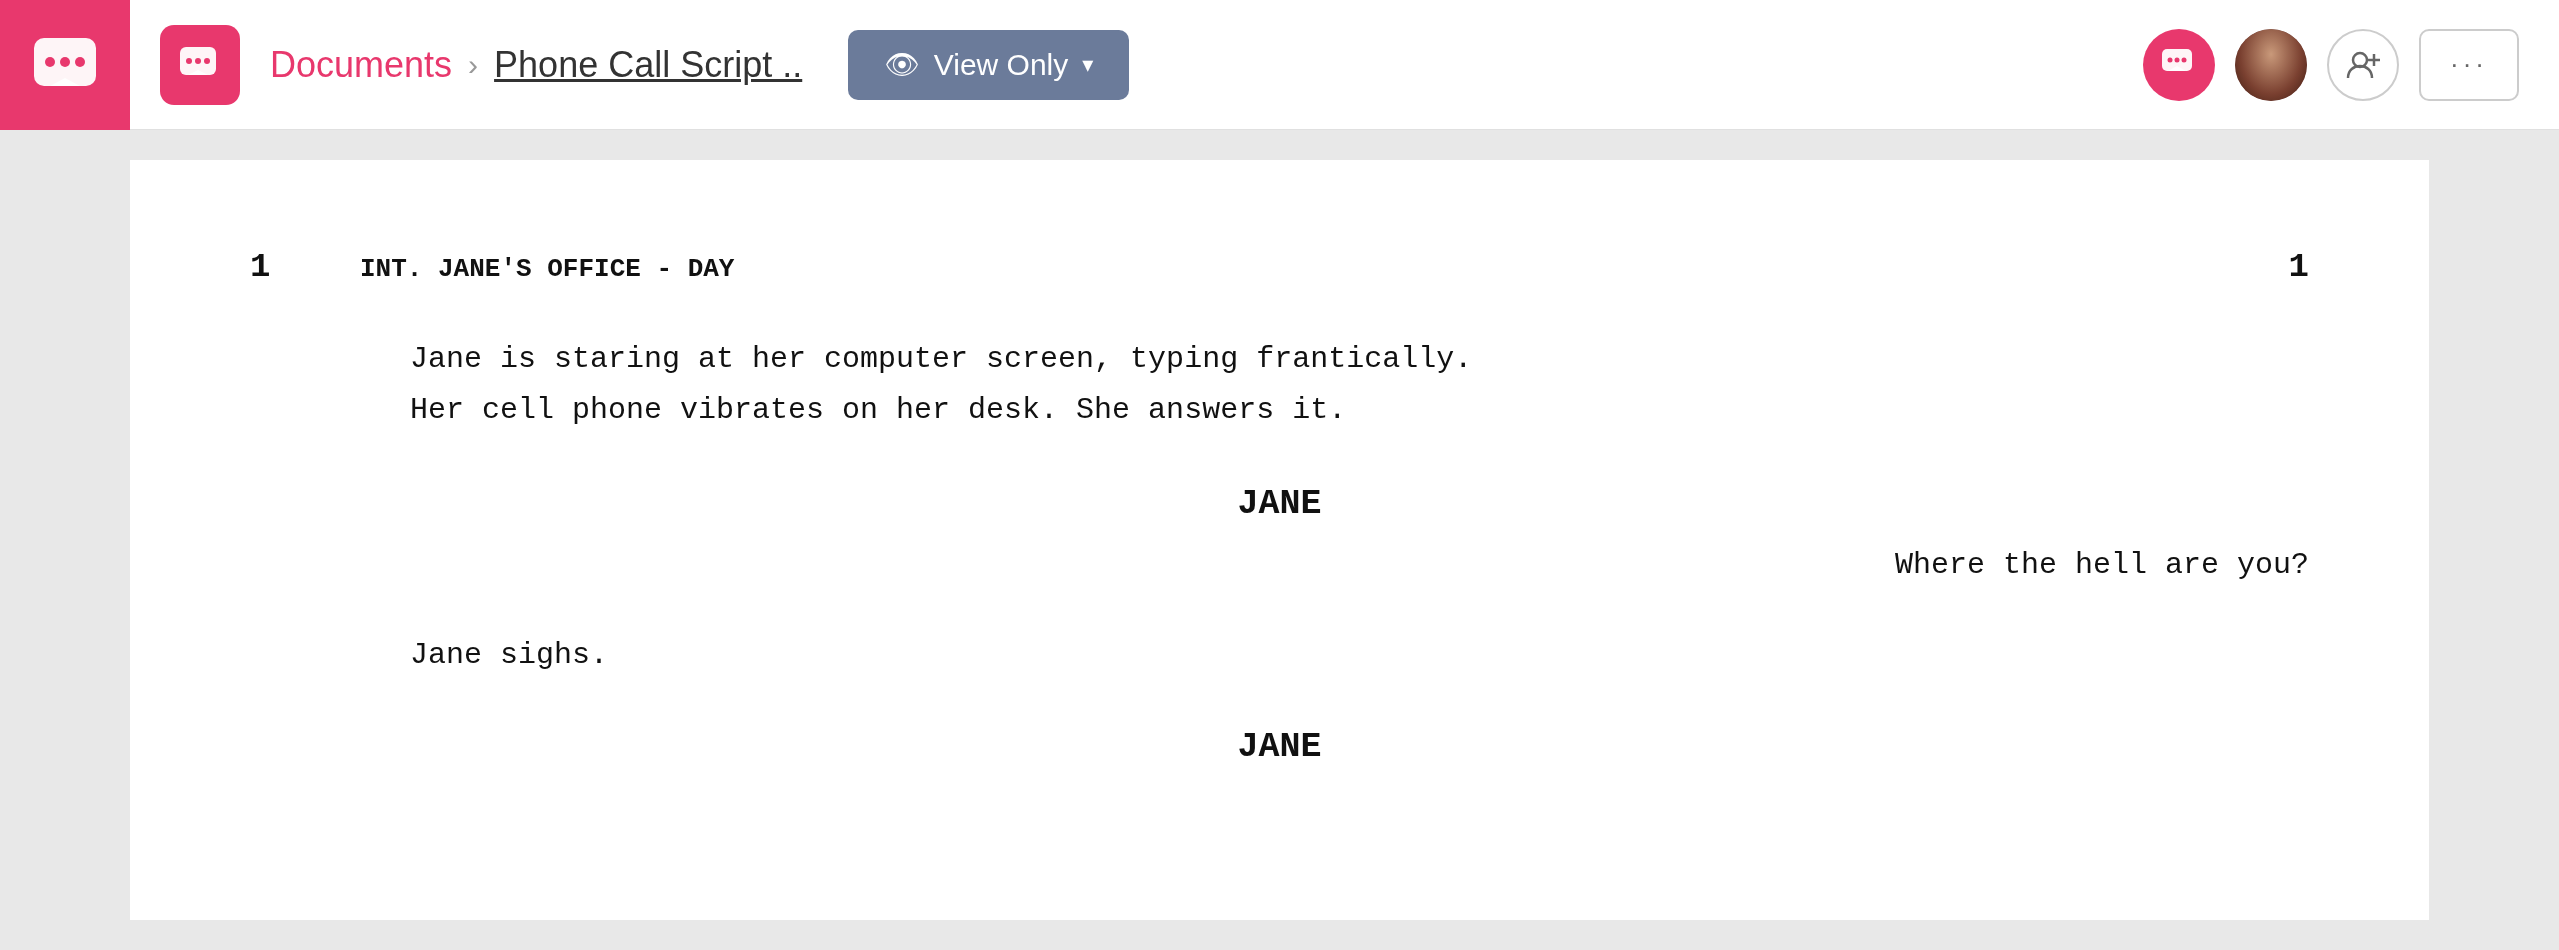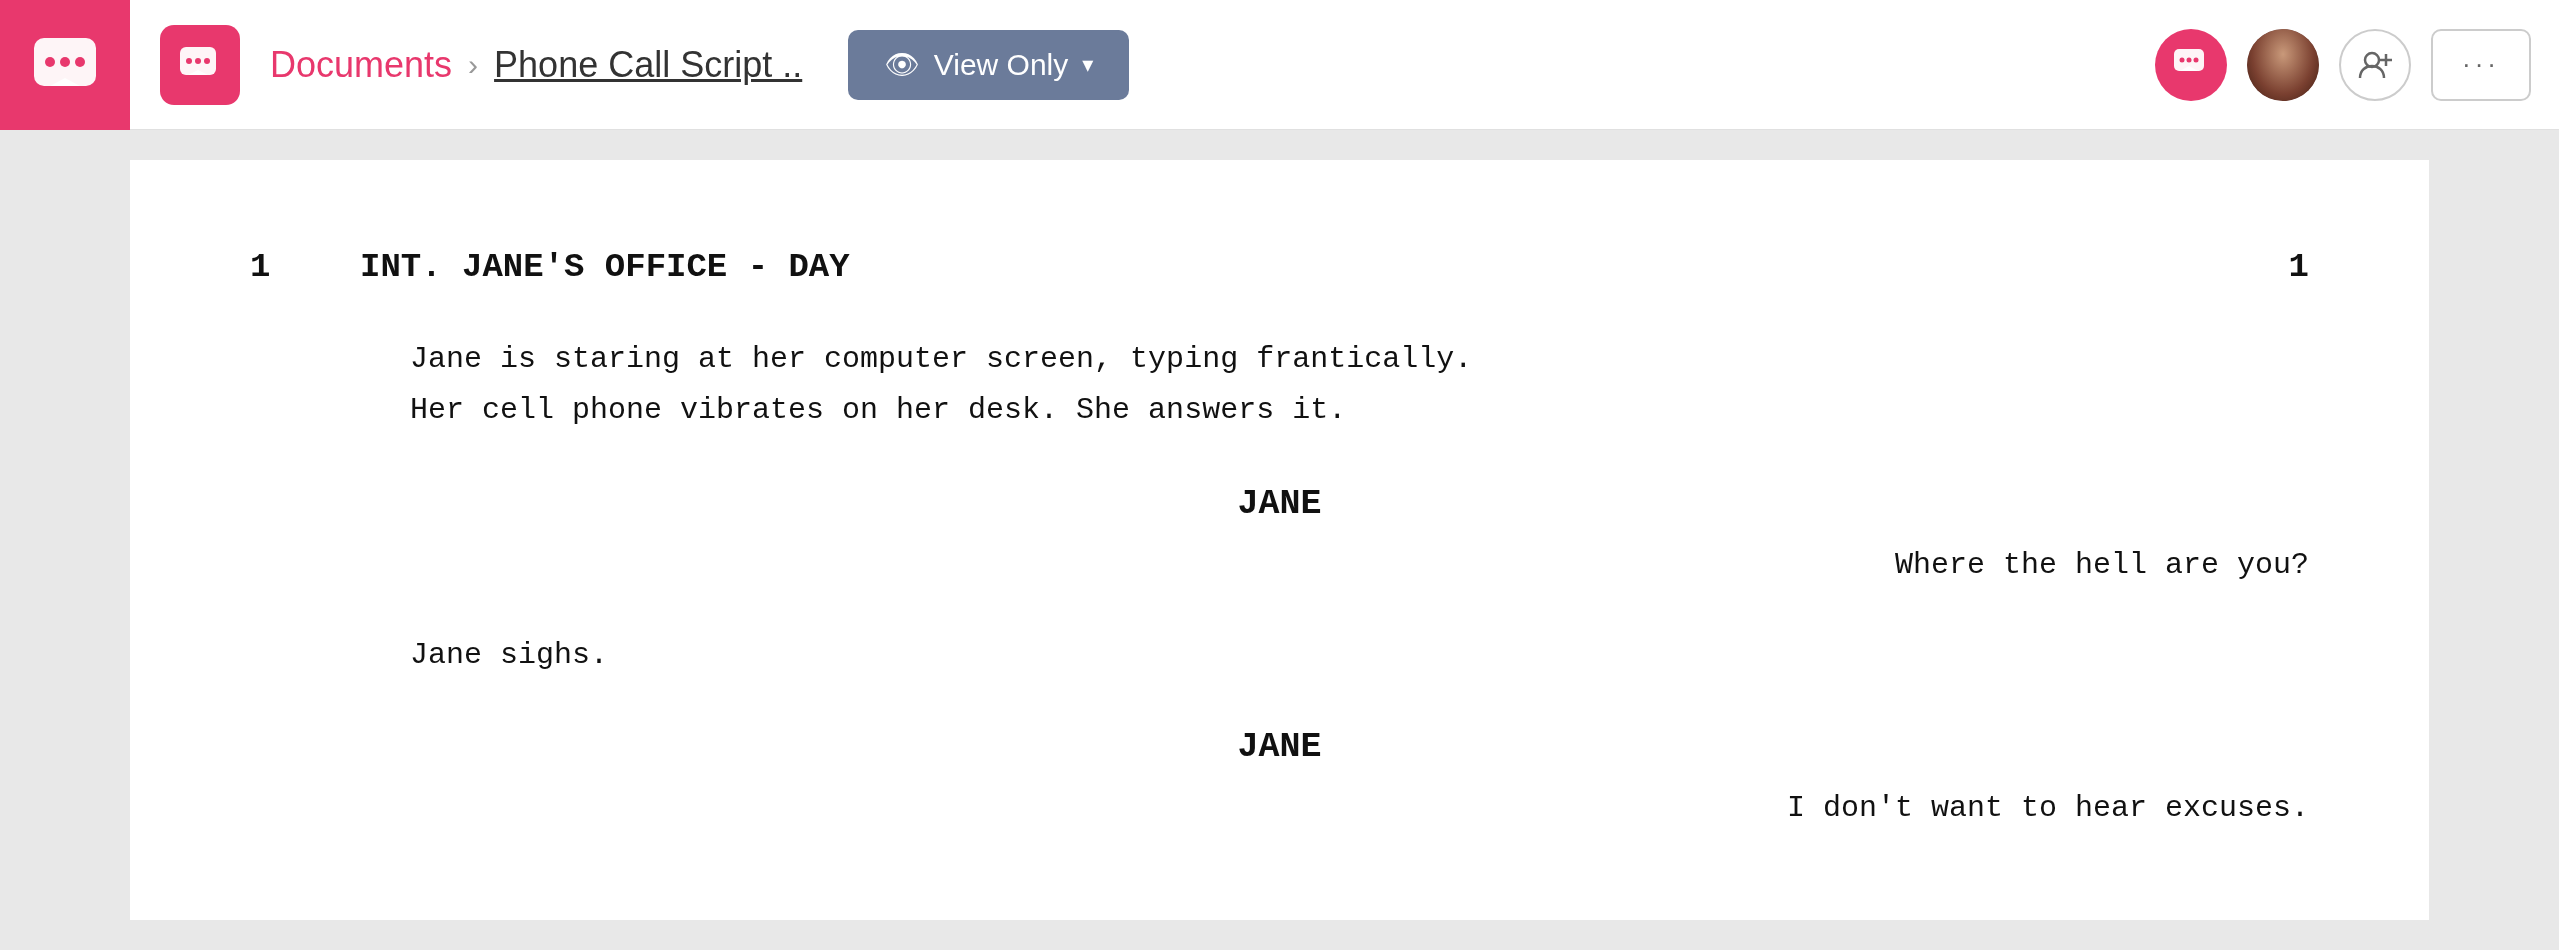--- a/index.html
+++ b/index.html
@@ -18,21 +18,21 @@
       flex-direction: column;
     }
 
     
     .header {
       display: flex;
       align-items: center;
       background: #ffffff;
       height: 130px;
       border-bottom: 1px solid #e0e0e0;
-      padding: 0 28px 0 0;
+      padding: 0 40px 0 0;
       flex-shrink: 0;
     }
 
     .logo-area {
       width: 130px;
       height: 130px;
       background: #e8386d;
       display: flex;
       align-items: center;
       justify-content: center;
@@ -217,21 +217,21 @@
     }
 
     .scene-number-left {
       font-size: 34px;
       font-weight: bold;
       color: #111;
       min-width: 50px;
     }
 
     .scene-heading {
-      font-size: 34px;
+      font-size: 26px;
       font-weight: bold;
       color: #111;
     }
 
     .scene-number-right {
       font-size: 34px;
       font-weight: bold;
       color: #111;
     }
 
@@ -350,18 +350,17 @@
     </div>
 
     <div class="character-name">JANE</div>
 
     <div class="dialogue-block">Where the hell are you?</div>
 
     <div class="action-short">Jane sighs.</div>
 
     <div class="character-name">JANE</div>
 
-    <div class="dialogue-block">I don't want to hear excuses.</div>
 
   </div>
 
   <div class="sidebar-right"></div>
 </div>
 
 </body></html>

